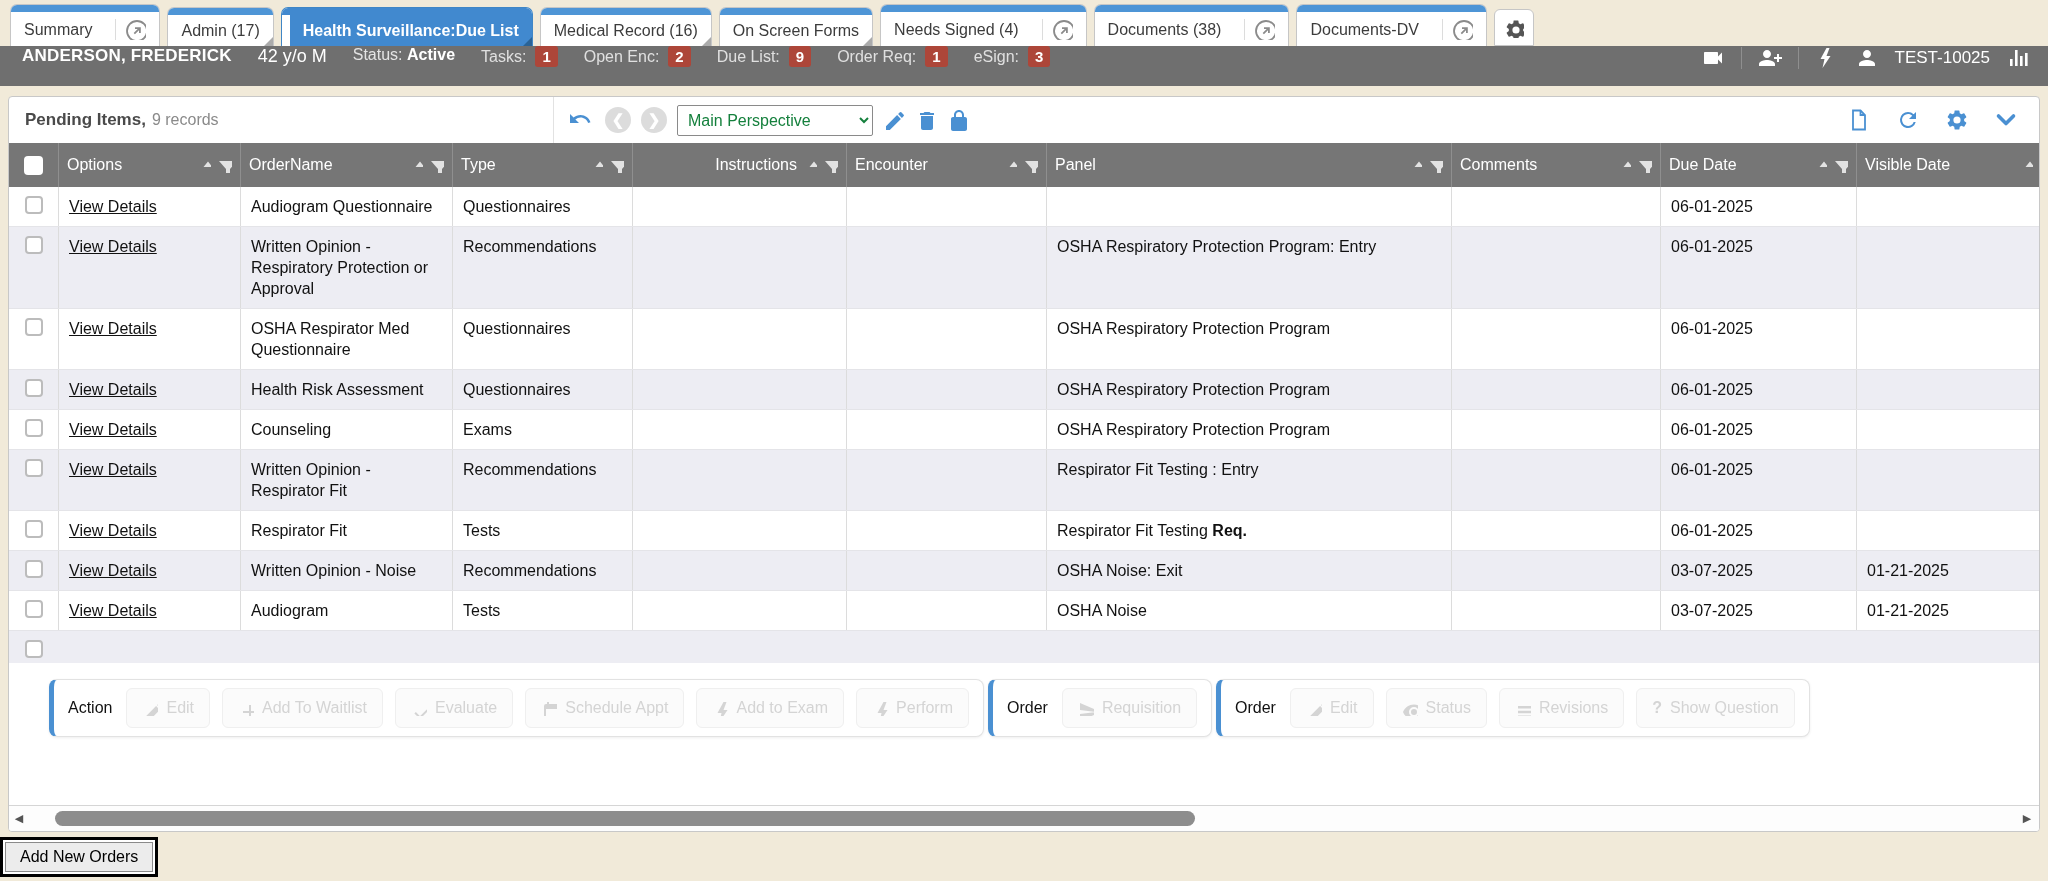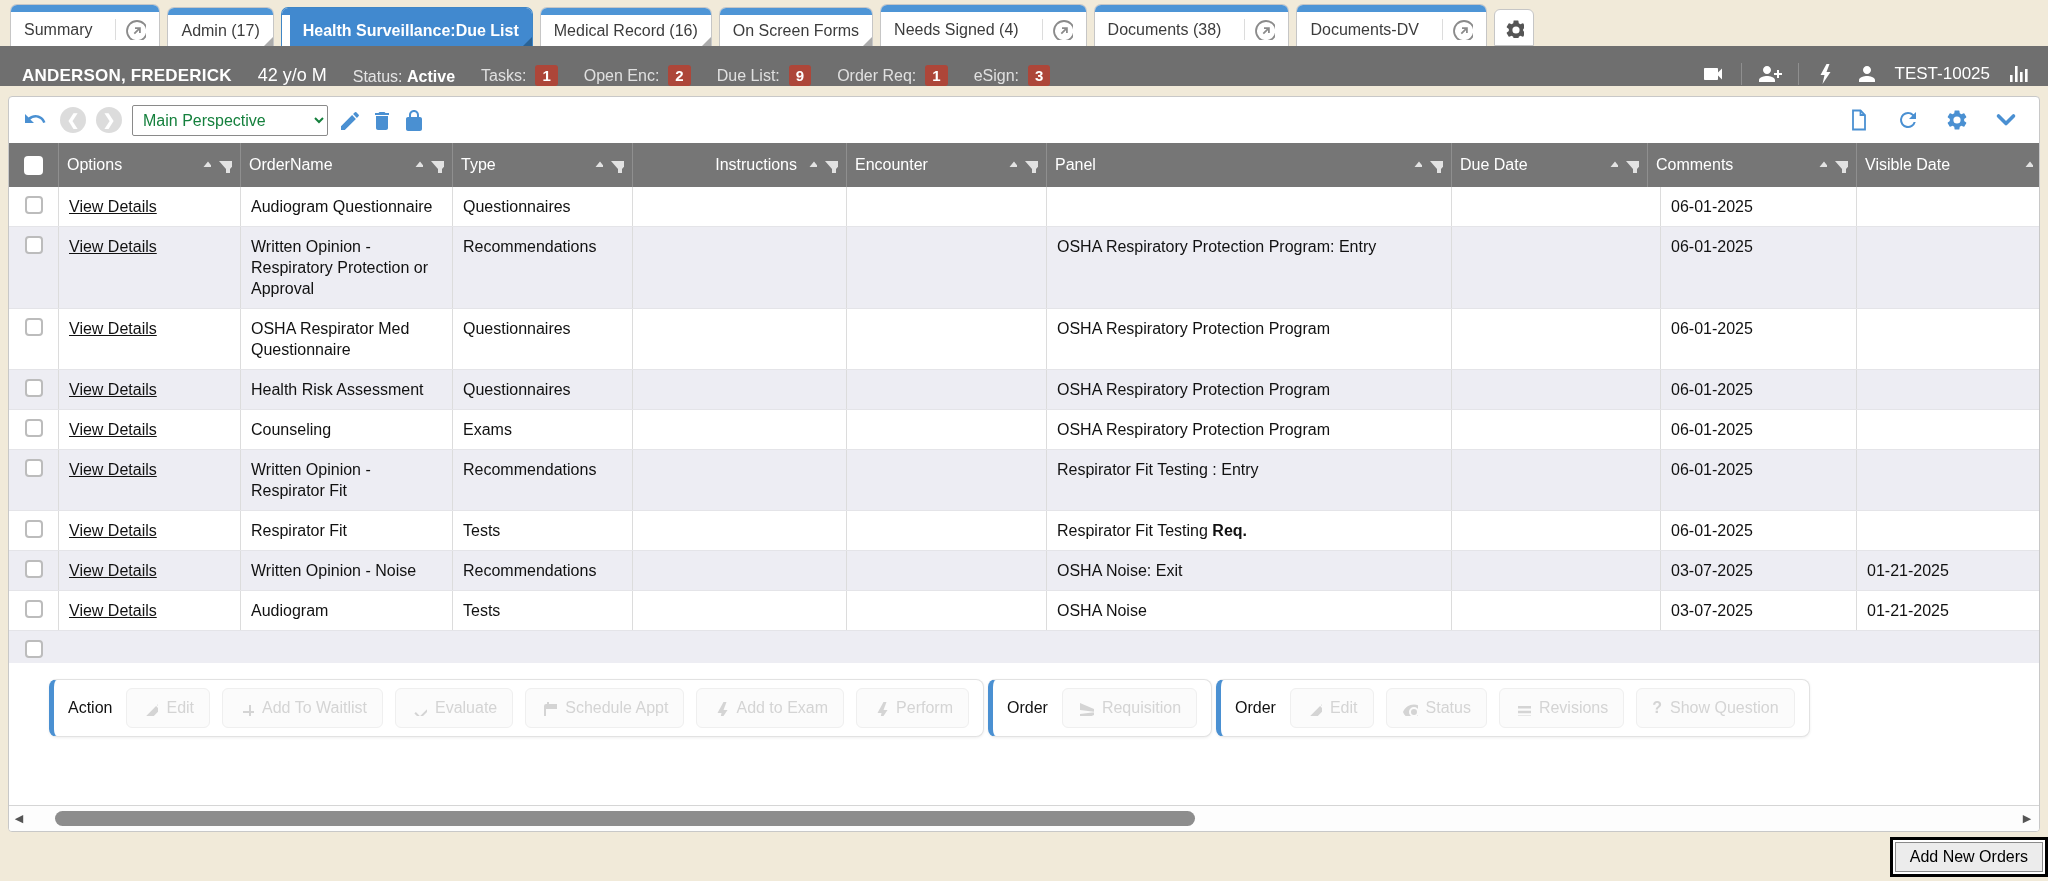--- a/index.html
+++ b/index.html
@@ -22,21 +22,21 @@
   .fold { position:absolute; right:0; bottom:0; width:0; height:0;
           border-left:9px solid transparent; border-bottom:9px solid #ababab; }
   .tab.active .fold { border-bottom-color:#2a6396; }
   .ext { display:inline-flex; border-left:1px solid #dcdcdc; padding-left:9px; color:#8b8b8b; }
   .ext .ic { width:21px; height:21px; }
   .tab-gear { flex:none; border:1px solid #c6c6c6; border-radius:6px 6px 0 0; background:#fff;
               padding:8px 9px 7px 9px; color:#555; cursor:pointer; }
   .tab-gear .ic { width:20px; height:20px; }
 
   
-  .banner { height:40px; background:#6f6f6f; display:flex; align-items:flex-end;
+  .banner { height:40px; background:#6f6f6f; display:flex; align-items:flex-start;
             padding:0 18px 0 22px; color:#fff; gap:26px; }
   .b-name { font-size:17px; font-weight:bold; letter-spacing:.2px; }
   .b-age  { font-size:18px; }
   .b-status { font-size:16px; color:#e4e4e4; }
   .b-status b { color:#fff; }
   .b-item { display:flex; align-items:center; gap:9px; font-size:16px; color:#e0e0e0; }
   .badge { background:#ad4639; color:#fff; font-weight:bold; font-size:15px;
            padding:2px 7px; border-radius:3px; line-height:17px; }
   .b-right { margin-left:auto; display:flex; align-items:center; gap:16px; color:#fff; }
   .b-right .ic { width:24px; height:24px; }
@@ -103,21 +103,21 @@
 
   
   .hscroll { margin-top:auto; flex:none; height:26px; border-top:1px solid #d5d5d5;
              background:#fdfdfd; position:relative; display:flex; align-items:center; }
   .sb-arrow { color:#555; font-size:11px; width:20px; text-align:center; cursor:pointer; }
   .sb-arrow.right { position:absolute; right:2px; }
   .sb-thumb { position:absolute; left:46px; top:5px; width:1140px; height:15px;
               background:#8d8d8d; border-radius:8px; cursor:grab; }
 
   
-  .footer { height:49px; display:flex; align-items:center; justify-content:flex-end; }
+  .footer { height:49px; display:flex; align-items:center; justify-content:flex-start; }
   .btn-outer { border:3px solid #000; background:#fff; padding:2px; cursor:pointer; }
   .btn-inner { font-family:inherit; font-size:16px; background:#ececec;
                border:1px solid #8a8a8a; padding:5px 14px; color:#000; cursor:pointer; }
 </style>
 </head>
 <body>
 
 <svg style="position:absolute;width:0;height:0" aria-hidden="true">
   <defs>
     <g id="i-ext">
@@ -312,20 +312,24 @@
     <span class="b-id">TEST-10025</span>
     <svg class="ic">
         <use href="#i-chart"></use>
       </svg>
   </span>
 </div>
 
 <div class="panel">
 
   <div class="gridbar">
+    <div class="tb-left">
+      <span class="tb-title">Pending Items,</span>
+      <span class="tb-records">9 records</span>
+    </div>
     <div class="tb-ctrls">
       <span class="undo"><svg class="ic">
             <use href="#i-undo"></use>
           </svg></span>
       <span class="navcirc">❮</span>
       <span class="navcirc">❯</span>
       <select class="persp">
         <option>Main Perspective</option>
       </select>
       <span class="blueic"><svg class="ic">
@@ -405,31 +409,31 @@
       </div>
     <div class="th c6">
         <span class="th-label">Panel</span>
         <svg class="ic sort-ic">
           <use href="#i-sort"></use>
         </svg>
         <svg class="ic funnel-ic">
           <use href="#i-funnel"></use>
         </svg>
       </div>
+    <div class="th c7">
+        <span class="th-label">Comments</span>
+        <svg class="ic sort-ic">
+          <use href="#i-sort"></use>
+        </svg>
+        <svg class="ic funnel-ic">
+          <use href="#i-funnel"></use>
+        </svg>
+      </div>
     <div class="th c8">
         <span class="th-label">Due Date</span>
-        <svg class="ic sort-ic">
-          <use href="#i-sort"></use>
-        </svg>
-        <svg class="ic funnel-ic">
-          <use href="#i-funnel"></use>
-        </svg>
-      </div>
-    <div class="th c7">
-        <span class="th-label">Comments</span>
         <svg class="ic sort-ic">
           <use href="#i-sort"></use>
         </svg>
         <svg class="ic funnel-ic">
           <use href="#i-funnel"></use>
         </svg>
       </div>
     <div class="th c9">
         <span class="th-label">Visible Date</span>
         <svg class="ic sort-ic">

